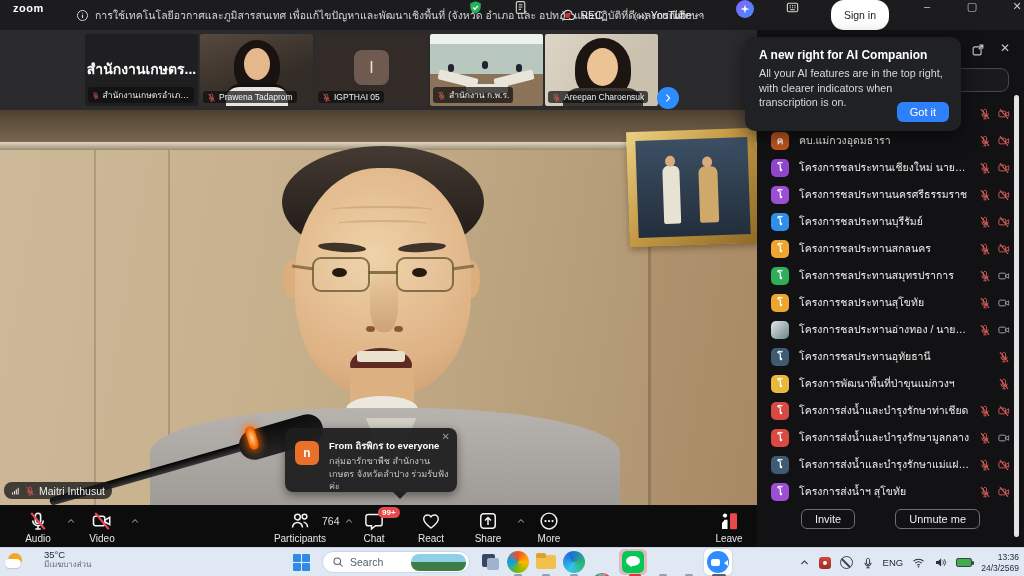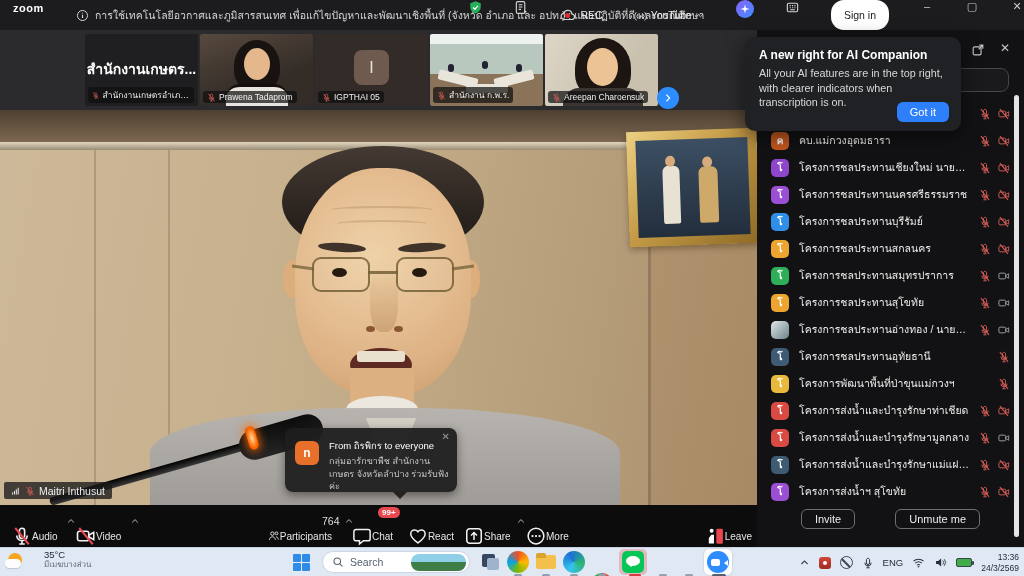--- a/index.html
+++ b/index.html
@@ -87,50 +87,50 @@
     background:linear-gradient(#b7b3af,#9e9a95)}
   .vshirt{position:absolute;left:356px;top:308px;width:70px;height:62px;background:#d2cec4;
     clip-path:polygon(14% 0,86% 0,50% 100%)}
   .mic-rod{position:absolute;left:50px;top:388px;width:215px;height:8px;border-radius:4px;
     background:linear-gradient(#000,#3a3a3a);transform:rotate(-16deg);transform-origin:left center}
   .mic-head{position:absolute;left:238px;top:312px;width:86px;height:30px;border-radius:15px;
     background:linear-gradient(#0c0c0c,#262626);transform:rotate(-16deg)}
   .mic-ring{position:absolute;left:247px;top:316px;width:10px;height:24px;border-radius:5px;transform:rotate(-16deg);
     background:radial-gradient(#ffd9a0,#ff6a00 60%,#c23a00);box-shadow:0 0 9px 2px rgba(255,110,0,.75)}
   .name-tag{position:absolute;left:4px;top:372px;height:17px;display:flex;align-items:center;gap:4px;
-    background:rgba(25,25,25,.78);border-radius:2px;padding:0 7px}
+    background:rgba(25,25,25,.78);border-radius:8px;padding:0 7px}
   .name-tag span{font-size:10.5px;color:#efefef}
 
   .toast{position:absolute;left:285px;top:318px;width:172px;height:64px;border-radius:8px;
     background:rgba(30,30,31,.94);box-shadow:0 3px 10px rgba(0,0,0,.45)}
   .toast::after{content:"";position:absolute;left:108px;bottom:-7px;border:7px solid transparent;border-top-color:rgba(30,30,31,.94);border-bottom:none}
   .toast-av{position:absolute;left:10px;top:13px;width:24px;height:24px;border-radius:6px;background:#e8702a;
     color:#fff;font-size:12px;font-weight:bold;display:flex;align-items:center;justify-content:center}
-  .toast-title{position:absolute;left:44px;top:10px;width:118px;font-size:9.5px;font-weight:normal;color:#fff}
+  .toast-title{position:absolute;left:44px;top:10px;width:118px;font-size:9.5px;font-weight:bold;color:#fff}
   .toast-body{position:absolute;left:44px;top:27px;width:120px;font-size:9px;line-height:1.4;color:#c9c9c9}
   .toast-x{position:absolute;right:7px;top:3px;color:#9a9a9a;font-size:10px}
 
   
   .panel{position:absolute;left:757px;top:30px;width:267px;height:517px;background:#121214}
   .panel-head-ic{position:absolute;top:13px;color:#c6c6c6}
   .search-box{position:absolute;left:11px;top:38px;width:241px;height:24px;border:1px solid #474747;border-radius:8px;
     background:#1a1a1c;color:#ddd;font-size:11px;padding:0 8px}
   .p-list{position:absolute;left:0;top:70px;width:267px}
   .p-row{height:27px;display:flex;align-items:center;padding-left:14px;position:relative}
   .p-avatar{width:18px;height:18px;border-radius:5px;flex:0 0 18px;display:flex;align-items:center;justify-content:center;
     color:#fff;font-size:10px;font-weight:bold}
   .p-name{margin-left:10px;font-size:10.5px;color:#ececec;white-space:nowrap;overflow:hidden;text-overflow:ellipsis;max-width:172px}
   .p-icons{position:absolute;right:14px;top:0;height:27px;display:flex;align-items:center;gap:7px}
   .p-scroll{position:absolute;left:257px;top:65px;width:5px;height:442px;border-radius:3px;background:#e4e4e4}
   .panel-foot{position:absolute;left:0;top:479px;width:267px;display:flex;justify-content:center;gap:40px}
   .pf-btn{border:1px solid #6f6f6f;border-radius:6px;background:transparent;color:#ececec;font-size:11px;padding:3px 13px}
 
   
   .toolbar{position:absolute;left:0;top:505px;width:757px;height:42px;background:#0c0c0d}
-  .tool{position:absolute;top:8px;height:39px;display:flex;flex-direction:row;align-items:center;justify-content:flex-start;padding-top:6px}
+  .tool{position:absolute;top:0;height:39px;display:flex;flex-direction:column;align-items:center;justify-content:flex-start;padding-top:6px}
   .tool .lbl{font-size:10px;color:#e6e6e6;margin-top:2px}
   .slashwrap{position:relative;width:20px;height:20px}
   .slashwrap .overlay{position:absolute;left:0;top:0}
   .chev{position:absolute;color:#b9b9b9}
   .count{position:absolute;font-size:10.5px;color:#dedede}
   .badge{position:absolute;background:#e8484e;color:#fff;font-size:8px;font-weight:bold;border-radius:8px;padding:1px 4px}
 
   
   .ai-pop{position:absolute;left:745px;top:37px;width:216px;height:94px;border-radius:10px;background:#202124;
     box-shadow:0 5px 20px rgba(0,0,0,.55)}

